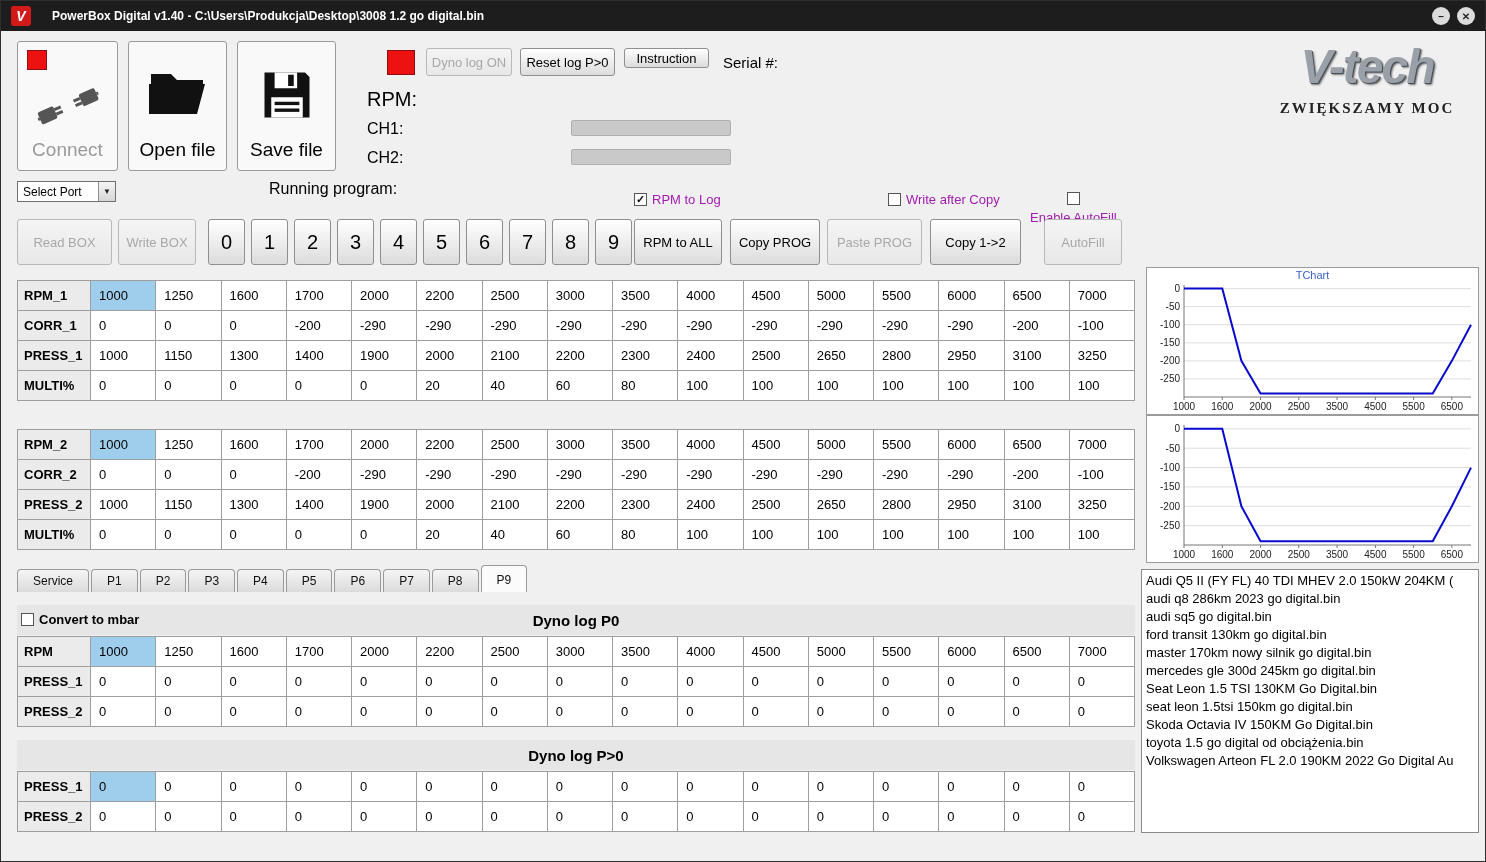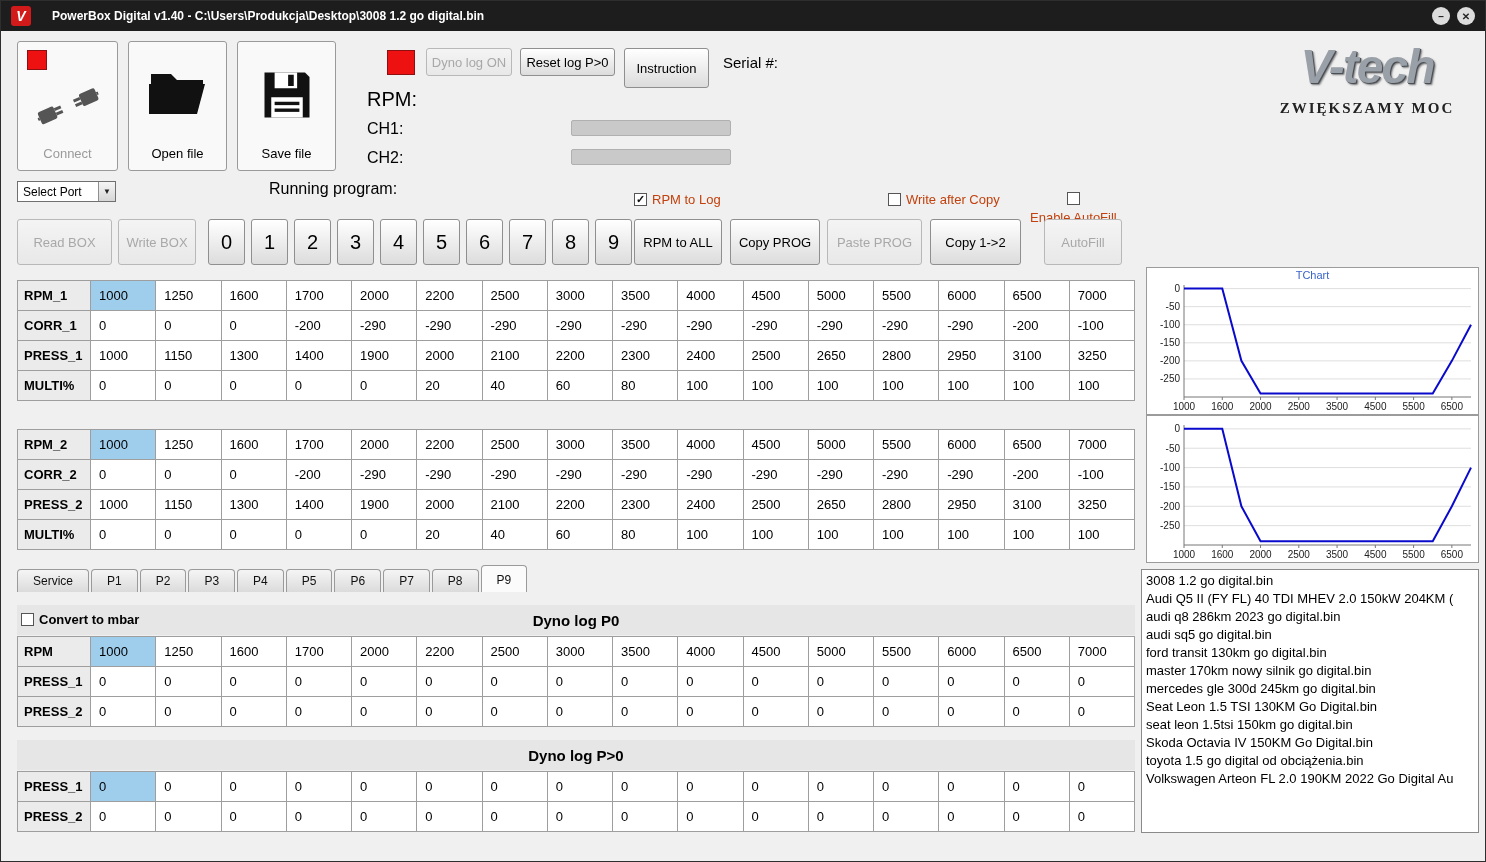--- a/index.html
+++ b/index.html
@@ -22,32 +22,32 @@
   .winbtn { width:18px; height:18px; border-radius:50%; background:#dcdcdc; color:#222;
     display:flex; align-items:center; justify-content:center; font-size:10px; font-weight:bold; }
   
   .bigbtn { position:absolute; background:#f9f9f9; border:1px solid #9a9a9a; border-radius:3px;
     display:flex; flex-direction:column; align-items:center; justify-content:flex-end; padding-bottom:9px; }
   #btn-connect { left:16px; top:40px; width:101px; height:130px; }
   #btn-open    { left:127px; top:40px; width:99px; height:130px; }
   #btn-save    { left:236px; top:40px; width:99px; height:130px; }
   .bigbtn .iconwrap { position:absolute; top:26px; left:0; right:0; display:flex; justify-content:center; }
   #btn-connect .iconwrap { top:44px; transform:rotate(-24deg); }
-  .bigbtn-label { font-size:13px; color:#000;margin-top:29px; }
+  .bigbtn-label { font-size:19px; color:#000;margin-top:29px; }
   #btn-connect .bigbtn-label { color:#9a9a9a; }
   .indicator { position:absolute; background:#ee1111; border:1px solid #8d0f0f; }
   #connect-indicator { left:9px; top:8px; width:20px; height:20px; }
   #dyno-indicator { left:386px; top:49px; width:28px; height:25px; position:absolute; }
   
   .btn { background:linear-gradient(#ffffff,#dcdcdc); border:1px solid #8f8f8f; border-radius:3px;
     display:flex; align-items:center; justify-content:center; font-size:13px; color:#000; }
   .btn.disabled { color:#a8a8a8; background:linear-gradient(#f4f4f4,#e8e8e8); border-color:#b8b8b8; }
   #btn-dynolog    { position:absolute; left:425px; top:47px; width:86px;  height:28px; }
   #btn-resetlog   { position:absolute; left:519px; top:47px; width:95px;  height:28px; }
-  #btn-instruction{ position:absolute; left:623px; top:47px; width:85px;  height:40px; }
+  #btn-instruction{ position:absolute; left:623px; top:47px; width:85px;  height:20px; }
   #btn-readbox    { position:absolute; left:16px;  top:218px; width:95px; height:46px; }
   #btn-writebox   { position:absolute; left:117px; top:218px; width:78px; height:46px; }
   #digit-buttons  { position:absolute; left:207px; top:218px; display:flex; gap:6px; }
   .digit { width:37px; height:46px; font-size:20px; }
   #btn-rpmtoall   { position:absolute; left:633px; top:218px; width:88px; height:46px; }
   #btn-copyprog   { position:absolute; left:729px; top:218px; width:90px; height:46px; }
   #btn-pasteprog  { position:absolute; left:826px; top:218px; width:95px; height:46px; }
   #btn-copy12     { position:absolute; left:929px; top:218px; width:91px; height:46px; }
   #btn-autofill   { position:absolute; left:1043px;top:218px; width:78px; height:46px; }
   
@@ -60,21 +60,21 @@
   .pbar { position:absolute; background:#c9c9c9; border:1px solid #b0b0b0; border-radius:2px; }
   #ch1-bar { left:570px; top:119px; width:160px; height:16px; }
   #ch2-bar { left:570px; top:148px; width:160px; height:16px; }
   
   #select-port { position:absolute; left:16px; top:180px; width:99px; height:21px;
     background:#fff; border:1px solid #707070; display:flex; align-items:center; font-size:12px; padding-left:5px; }
   #select-port .dd { margin-left:auto; width:17px; height:100%;
     background:linear-gradient(#f5f5f5,#d6d6d6); border-left:1px solid #8f8f8f;
     display:flex; align-items:center; justify-content:center; font-size:8px; color:#222; }
   
-  .cb { position:absolute; display:flex; align-items:center; gap:5px; font-size:13px; color:#c2410c; }
+  .cb { position:absolute; display:flex; align-items:center; gap:5px; font-size:13px; color:#a21caf; }
   .cb .box { width:13px; height:13px; background:#fff; border:1px solid #555; flex:0 0 auto;
     display:flex; align-items:center; justify-content:center; font-size:11px; font-weight:bold; color:#111; line-height:1; }
   .cb .box.checked::after { content:"✓"; }
   #cb-rpmtolog       { left:633px;  top:191px; }
   #cb-writeaftercopy { left:879px;  top:191px;padding-left:8px; }
   #cb-enableautofill { left:1029px; top:191px;flex-direction:column; }
   #cb-convert { position:absolute; left:4px; top:7px; display:flex; align-items:center; gap:5px; font-size:13px; }
   #cb-convert .box { width:13px; height:13px; background:#fff; border:1px solid #555;
     display:flex; align-items:center; justify-content:center; font-size:11px; font-weight:bold; }
   
@@ -544,21 +544,20 @@
       <text x="267.6" y="143" text-anchor="middle" font-size="10" fill="#222">5500</text>
       <line x1="305.8666666666667" x2="305.8666666666667" y1="130" y2="133" stroke="#777"></line>
       <text x="305.8666666666667" y="143" text-anchor="middle" font-size="10" fill="#222">6500</text>
       <line x1="38" x2="38" y1="10" y2="130" stroke="#777"></line>
       <line x1="38" x2="325" y1="130" y2="130" stroke="#777"></line>
       <polyline points="38,13.870967741935484 57.13333333333333,13.870967741935484 76.26666666666667,13.870967741935484 95.4,91.29032258064515 114.53333333333333,126.12903225806451 133.66666666666669,126.12903225806451 152.8,126.12903225806451 171.93333333333334,126.12903225806451 191.06666666666666,126.12903225806451 210.2,126.12903225806451 229.33333333333334,126.12903225806451 248.46666666666667,126.12903225806451 267.6,126.12903225806451 286.73333333333335,126.12903225806451 305.8666666666667,91.29032258064515 325,52.58064516129033" fill="none" stroke="#0a0acc" stroke-width="2"></polyline>
     </svg>
 </div>
 
 <div id="file-list">
-    <div class="file-item">3008 1.2 go digital.bin</div>
     <div class="file-item">Audi Q5 II (FY FL) 40 TDI MHEV 2.0 150kW 204KM (</div>
     <div class="file-item">audi q8 286km 2023 go digital.bin</div>
     <div class="file-item">audi sq5 go digital.bin</div>
     <div class="file-item">ford transit 130km go digital.bin</div>
     <div class="file-item">master 170km nowy silnik go digital.bin</div>
     <div class="file-item">mercedes gle 300d 245km go digital.bin</div>
     <div class="file-item">Seat Leon 1.5 TSI 130KM Go Digital.bin</div>
     <div class="file-item">seat leon 1.5tsi 150km go digital.bin</div>
     <div class="file-item">Skoda Octavia IV 150KM Go Digital.bin</div>
     <div class="file-item">toyota 1.5 go digital od obciążenia.bin</div>

